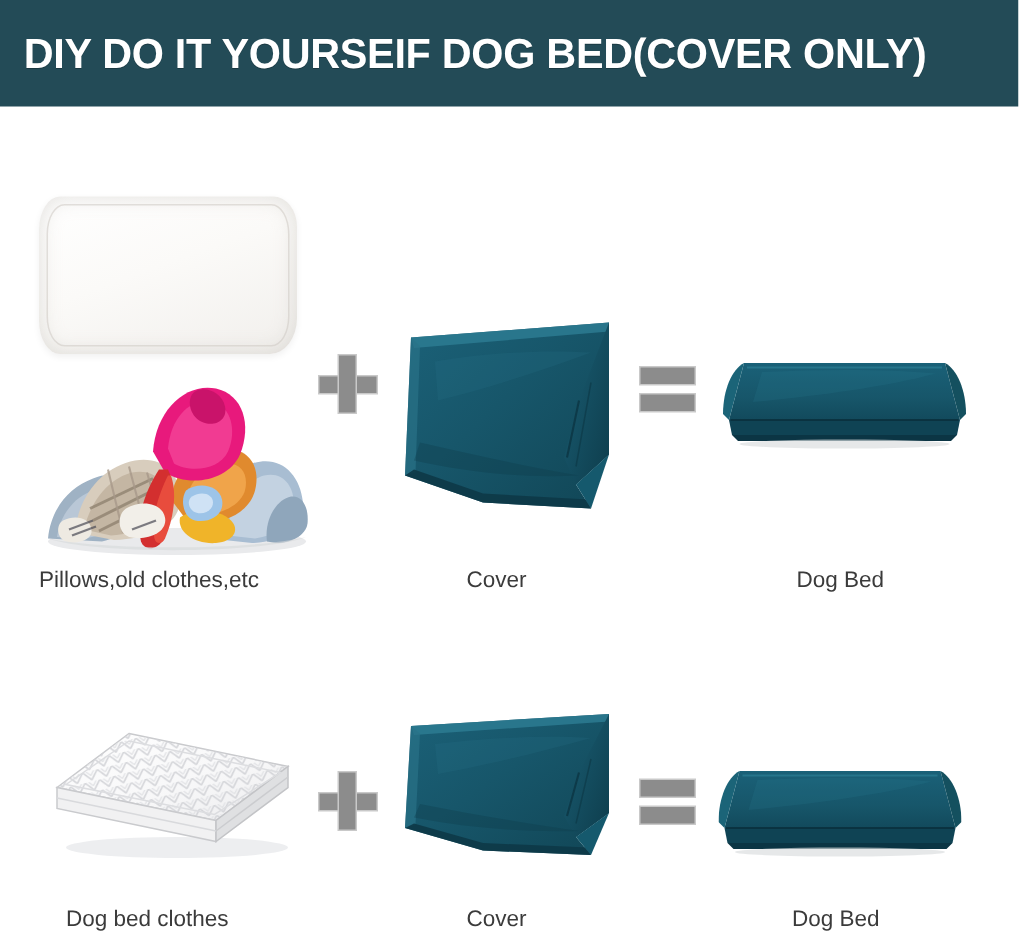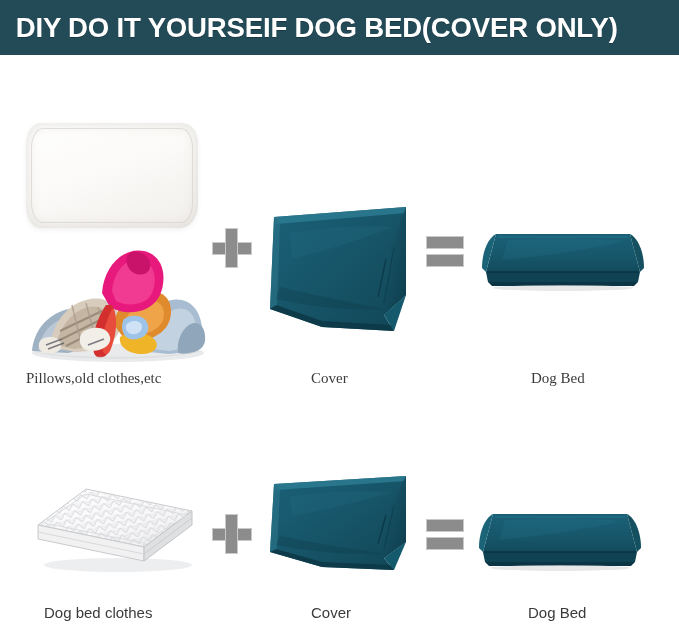--- a/index.html
+++ b/index.html
@@ -13,21 +13,21 @@
     font-family: "Liberation Sans", sans-serif;
     overflow: hidden;
     position: relative;
   }
 
   
   .header {
     position: absolute;
     left: 0; top: 0;
     width: 679px;
-    height: 55px;
+    height: 71px;
     background: #234b57;
     display: flex;
     align-items: center;
   }
   .header-title {
     color: #ffffff;
     font-size: 28px;
     font-weight: bold;
     letter-spacing: -0.2px;
     padding-left: 16px;
@@ -36,21 +36,21 @@
     transform-origin: left center;
     text-shadow: 0 1px 0 rgba(0,0,0,0.25);
   }
 
   
   .row {
     position: absolute;
     left: 0;
     width: 679px;
   }
-  #row-1 { top: 65px;  height: 330px; font-family: Liberation Serif, serif; }
+  #row-1 { top: 73px;  height: 330px; }
   #row-2 { top: 440px; height: 186px; }
 
   .cell {
     position: absolute;
   }
 
   .caption {
     position: absolute;
     font-size: 15px;
     color: #3b3b3b;

